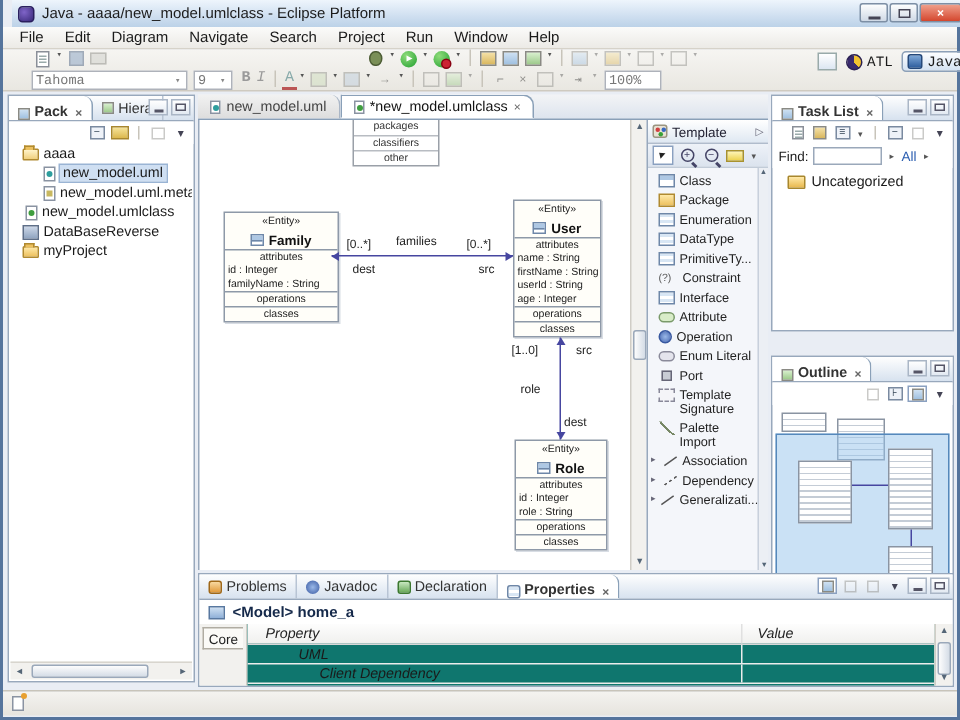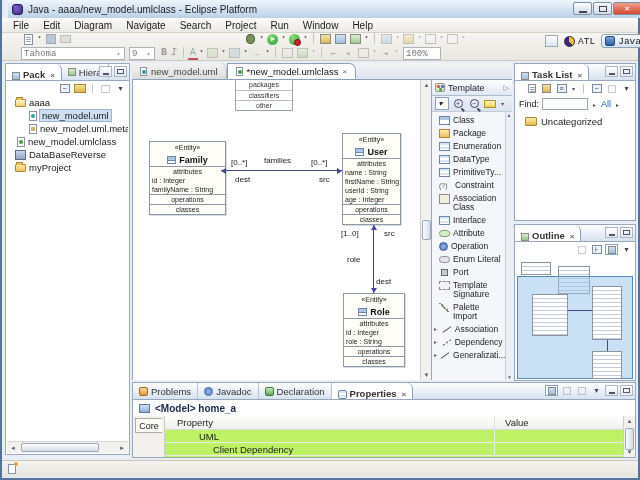--- a/index.html
+++ b/index.html
@@ -179,21 +179,21 @@
   .pico-problems { background:linear-gradient(#f8d8a0,#e09838); border:1px solid #a06818; }
   .pico-javadoc { background:radial-gradient(circle,#9ab8e8,#3858a0); border-radius:50%; }
   .pico-decl { background:linear-gradient(#c8e8c0,#68a858); border:1px solid #3c7830; }
   .pico-props { background:repeating-linear-gradient(#d8e6f4 0 2px,#fff 2px 4px); border:1px solid #6e87a8; }
   .ptab-tools { position:absolute; right:2px; top:2px; display:flex; align-items:center; gap:2px; }
   .pmodel { position:absolute; left:0; right:0; top:17px; height:16px; display:flex; align-items:center; gap:5px; padding-left:6px;
     background:#fff; font-size:10px; font-weight:bold; color:#15294a; }
   .pm-ico { width:11px; height:9px; background:linear-gradient(#cfe0f2,#8fb0d8); border:1px solid #5878a0; }
   .core-rail { position:absolute; left:0; top:33px; bottom:0; width:32px; background:#f2f1ee; border-right:1px solid #d0cdc6; }
   .core-tab { margin:2px 2px 0 2px; height:15px; background:#fbfaf7; border:1px solid #b0aca2; border-right:none; text-align:center; font-size:9px; line-height:14px; color:#222; }
-  .ptable { position:absolute; left:32px; top:33px; right:12px; bottom:0; background:#bef264; overflow:hidden; }
+  .ptable { position:absolute; left:32px; top:33px; right:12px; bottom:0; background:#0f766e; overflow:hidden;font-style:italic; }
   .phead { display:flex; height:14px; border-bottom:1px solid #d8d8d8; background:linear-gradient(#fdfdfd,#f0f0ee); font-size:9.5px; color:#222; }
   .ph-prop { width:330px; padding-left:12px; line-height:14px; border-right:1px solid #e0e0e0; }
   .ph-val { padding-left:10px; line-height:14px; }
   .prow { display:flex; height:13px; border-bottom:1px solid #ececec; font-size:9.5px; }
   .prow .c1 { width:330px; border-right:1px solid #ececec; line-height:13px; }
   .prow .c2 { line-height:13px; }
   .pvscroll { position:absolute; right:0; top:33px; bottom:0; width:12px; background:#f2f1ee; border-left:1px solid #d0cdc6; }
   .pvthumb { position:absolute; left:1px; top:12px; width:9px; height:22px; background:linear-gradient(90deg,#fdfdfd,#d4dce6); border:1px solid #9aa8ba; border-radius:2px; }
 
   
@@ -537,24 +537,20 @@
         </div>
       <div class="p-item">
           <span class="pi pi-table"></span>
           <span class="p-lbl">PrimitiveTy...</span>
         </div>
       <div class="p-item">
           <span class="pi pi-constraint">(?)</span>
           <span class="p-lbl">Constraint</span>
         </div>
       <div class="p-item">
-          <span class="pi pi-assocclass"></span>
-          <span class="p-lbl">Association Class</span>
-        </div>
-      <div class="p-item">
           <span class="pi pi-table"></span>
           <span class="p-lbl">Interface</span>
         </div>
       <div class="p-item">
           <span class="pi pi-attribute"></span>
           <span class="p-lbl">Attribute</span>
         </div>
       <div class="p-item">
           <span class="pi pi-operation"></span>
           <span class="p-lbl">Operation</span>
@@ -639,21 +635,21 @@
       <span class="dd">▸</span>
       <span class="tl-all">All</span>
       <span class="dd">▸</span>
     </div>
     <div class="tl-item">
       <span class="cat-ico"></span>
       <span>Uncategorized</span>
     </div>
   </div>
 
-  <div class="view" style="left:512px; top:224px; width:122px; height:157px;padding-left:43px;">
+  <div class="view" style="left:512px; top:237px; width:122px; height:157px;padding-left:43px;">
     <div class="vtabs">
       <span class="vtab active">
         <span class="i-sq i-ref" style="width:8px;height:8px"></span>
         <span>Outline</span>
         <span class="x">×</span>
       </span>
     </div>
     <div class="vminmax">
       <span class="mm">
           <i class="min"></i>

